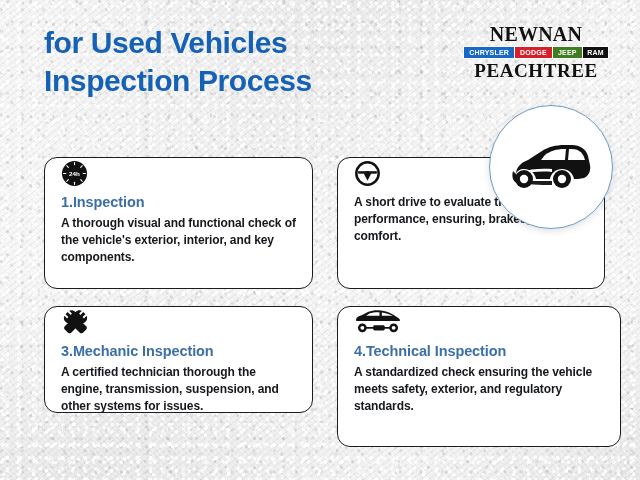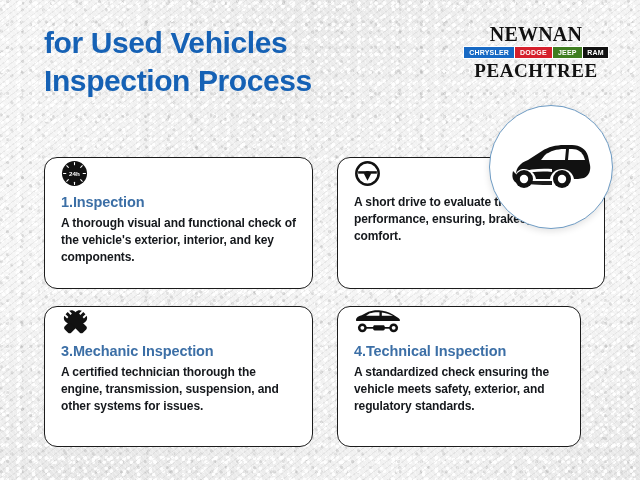--- a/index.html
+++ b/index.html
@@ -139,22 +139,22 @@
   .card {
     position: absolute;
     background: #ffffff;
     border: 1.4px solid #1c1c1c;
     border-radius: 13px;
     box-sizing: border-box;
     padding: 0 16px 12px 16px;
   }
   #card-1 { left: 44px;  top: 157px; width: 269px; height: 132px; }
   #card-2 { left: 337px; top: 157px; width: 268px; height: 132px; }
-  #card-3 { left: 44px;  top: 306px; width: 269px; height: 141px; }
-  #card-4 { left: 337px; top: 306px; width: 244px; height: 141px; }
+  #card-3 { left: 44px;  top: 306px; width: 269px; height: 107px; }
+  #card-4 { left: 337px; top: 306px; width: 284px; height: 141px; }
 
   .card-icon {
     height: 30px;
     display: flex;
     align-items: center;
     margin-bottom: 6px;
   }
   .card-icon svg { display: block; }
 
   .card-heading {

